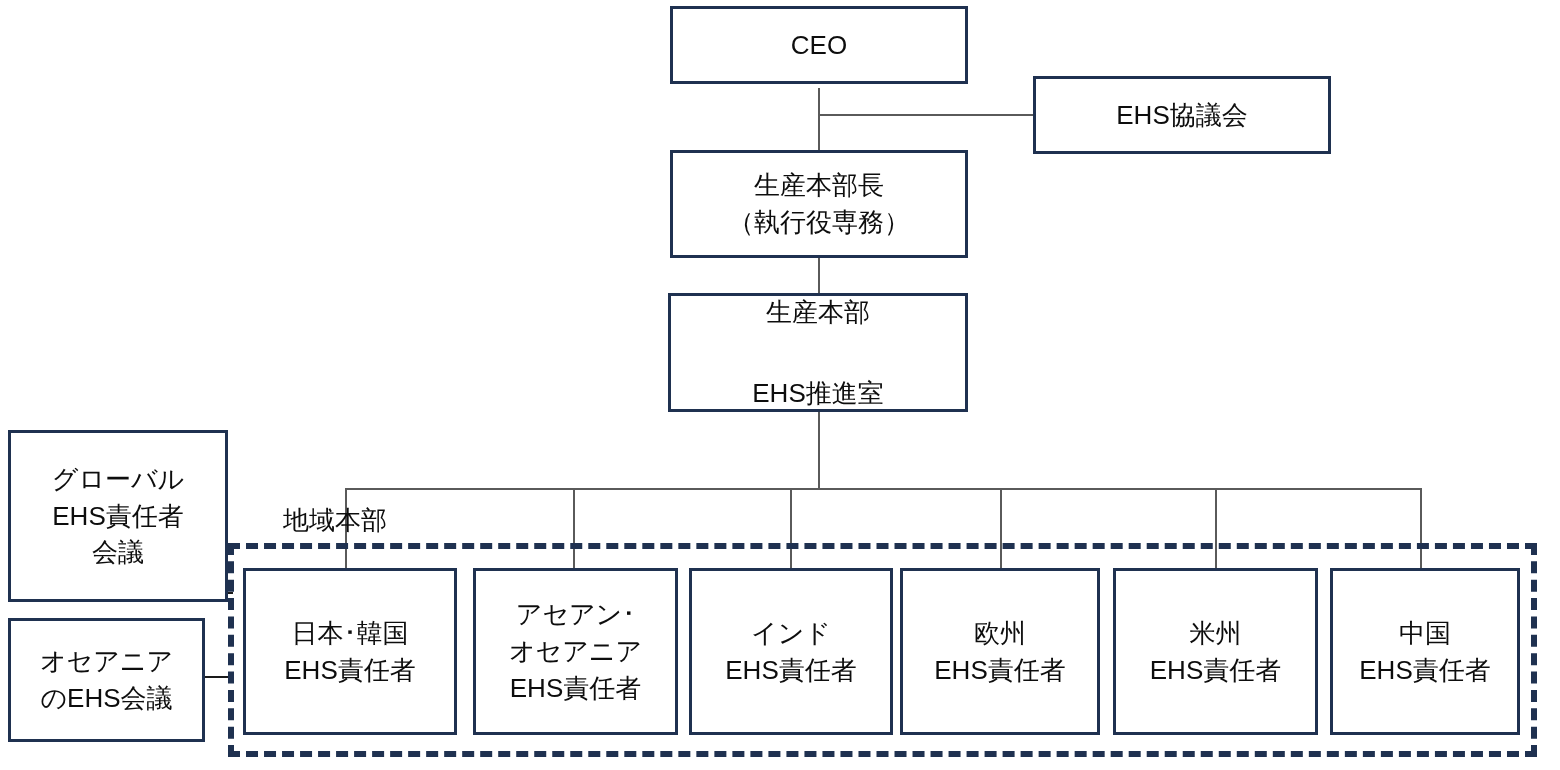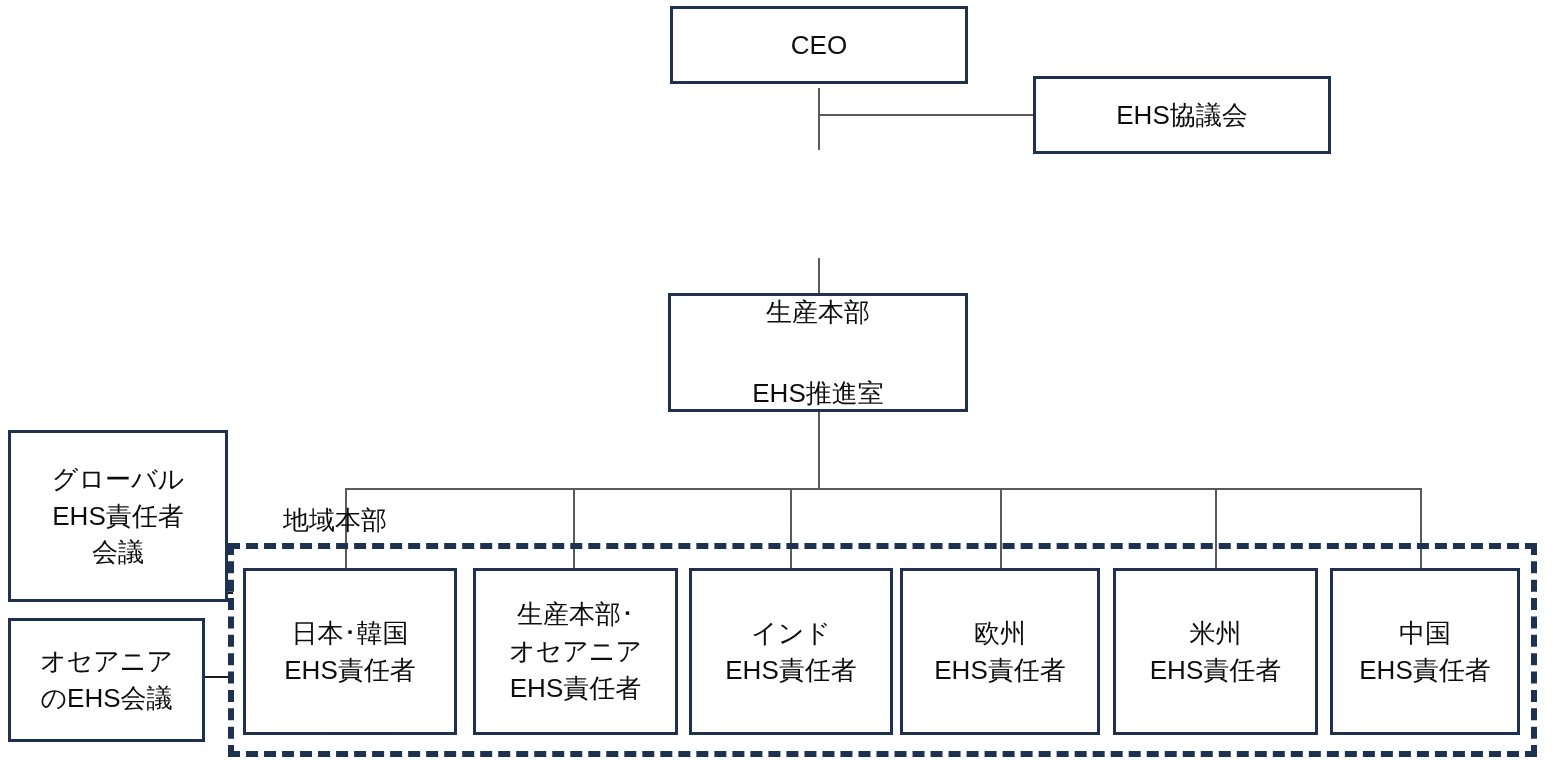--- a/index.html
+++ b/index.html
@@ -90,20 +90,24 @@
   <div class="region-label" style="left:283px; top:503px;">地域本部</div>
 
   <div class="node" style="left:670px; top:6px; width:298px; height:78px;">
     <span class="line">CEO</span>
   </div>
 
   <div class="node" style="left:1033px; top:76px; width:298px; height:78px;text-align:right;">
     <span class="line">EHS協議会</span>
   </div>
 
+  <div class="node" style="left:670px; top:150px; width:298px; height:108px;">
+    <span class="line">生産本部長</span>
+    <span class="line">（執行役専務）</span>
+  </div>
 
   <div class="node" style="left:668px; top:293px; width:300px; height:119px;gap:44px;">
     <span class="line">生産本部</span>
     <span class="line">EHS推進室</span>
   </div>
 
   <div class="node" style="left:8px; top:430px; width:220px; height:172px;">
     <span class="line">グローバル</span>
     <span class="line">EHS責任者</span>
     <span class="line">会議</span>
@@ -113,21 +117,21 @@
     <span class="line">オセアニア</span>
     <span class="line">のEHS会議</span>
   </div>
 
   <div class="node" style="left:243px; top:568px; width:214px; height:167px;">
     <span class="line">日本･韓国</span>
     <span class="line">EHS責任者</span>
   </div>
 
   <div class="node" style="left:473px; top:568px; width:205px; height:167px;">
-    <span class="line">生産本部･</span>
+    <span class="line">アセアン･</span>
     <span class="line">オセアニア</span>
     <span class="line">EHS責任者</span>
   </div>
 
   <div class="node" style="left:689px; top:568px; width:204px; height:167px;">
     <span class="line">インド</span>
     <span class="line">EHS責任者</span>
   </div>
 
   <div class="node" style="left:900px; top:568px; width:200px; height:167px;">

